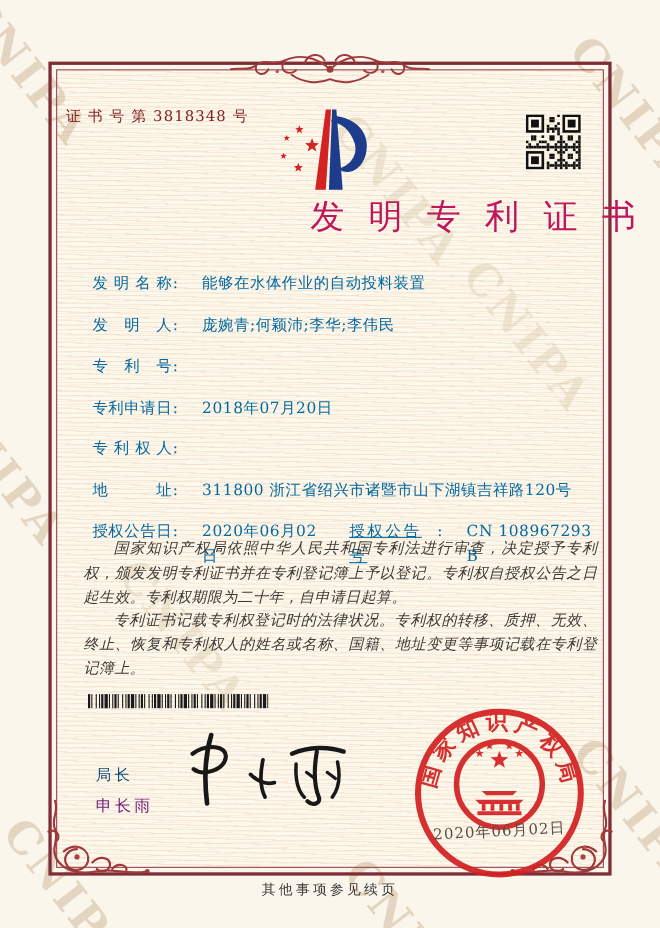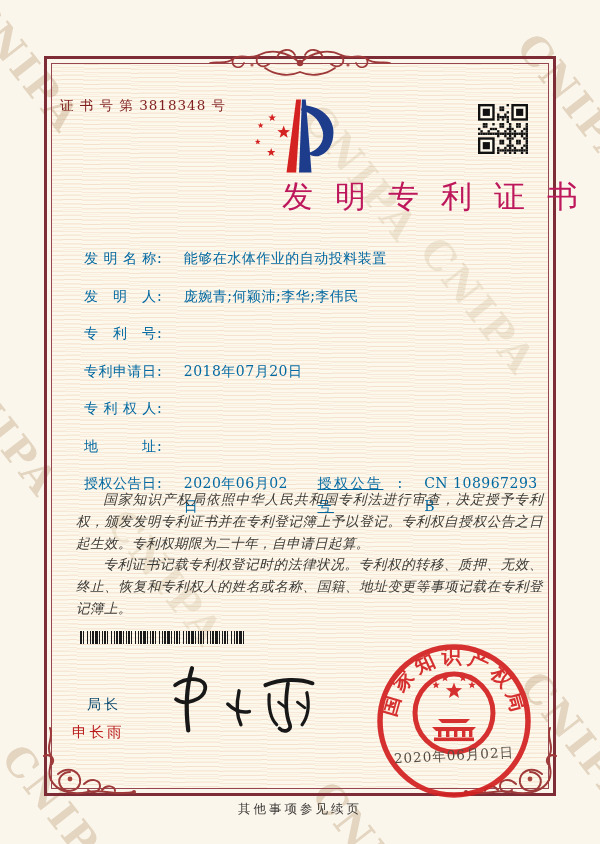--- a/index.html
+++ b/index.html
@@ -31,21 +31,21 @@
   .frow{display:flex;align-items:flex-start;margin-bottom:15px;line-height:22.5px;font-size:14px;color:#0369a1;}
   .flabel{display:inline-block;width:72px;white-space:nowrap;letter-spacing:.5px;}
   .fcolon{margin-left:1px;}
   .fvalue{margin-left:22px;letter-spacing:.5px;}
   .g2label{margin-left:20px;letter-spacing:2.5px;text-decoration:underline;}
   .paras{position:absolute;left:76px;right:57px;top:489px;font-size:13.6px;line-height:21.8px;
          color:#3c3a36;text-align:justify;font-style:italic;letter-spacing:.4px;}
   .paras p{margin:0;text-indent:2em;}
   .barcode{position:absolute;left:80px;top:631px;width:164px;height:13px;}
   .signer-title{position:absolute;left:87px;top:696px;font-size:14px;color:#0c4a6e;letter-spacing:3px;text-align:center;}
-  .signer-name{position:absolute;left:72px;top:723px;font-size:14.5px;color:#b91c1c;letter-spacing:3px;}
+  .signer-name{position:absolute;left:87px;top:723px;font-size:14.5px;color:#701a75;letter-spacing:3px;}
   .signature{position:absolute;left:160px;top:660px;width:160px;height:88px;}
   .seal{position:absolute;left:370px;top:641px;width:168px;height:162px;opacity:.93;}
   .page-info{position:absolute;left:0;right:0;top:768px;text-align:center;font-size:12px;color:#333;letter-spacing:1px;}
   .footer-note{position:absolute;left:0;right:0;top:801px;text-align:center;font-size:12.5px;color:#3a3836;letter-spacing:3px;}
 </style>
 </head>
 <body>
 
 <div id="page">
 
@@ -281,20 +281,21 @@
           <span class="fcolon">:</span>
         <span class="fvalue">2018年07月20日</span>
       </div>
       <div class="frow">
         <span class="flabel">专 利 权 人</span>
           <span class="fcolon">:</span>
       </div>
       <div class="frow">
         <span class="flabel">地　　　址</span>
           <span class="fcolon">:</span>
+        <span class="fvalue">311800 浙江省绍兴市诸暨市山下湖镇吉祥路120号</span>
       </div>
       <div class="frow">
         <span class="flabel">授权公告日</span>
           <span class="fcolon">:</span>
         <span class="fvalue">2020年06月02日</span>
         <span class="g2label">授权公告号</span>
           <span class="fcolon">:</span>
         <span class="fvalue">CN 108967293 B</span>
       </div>
     </div>

